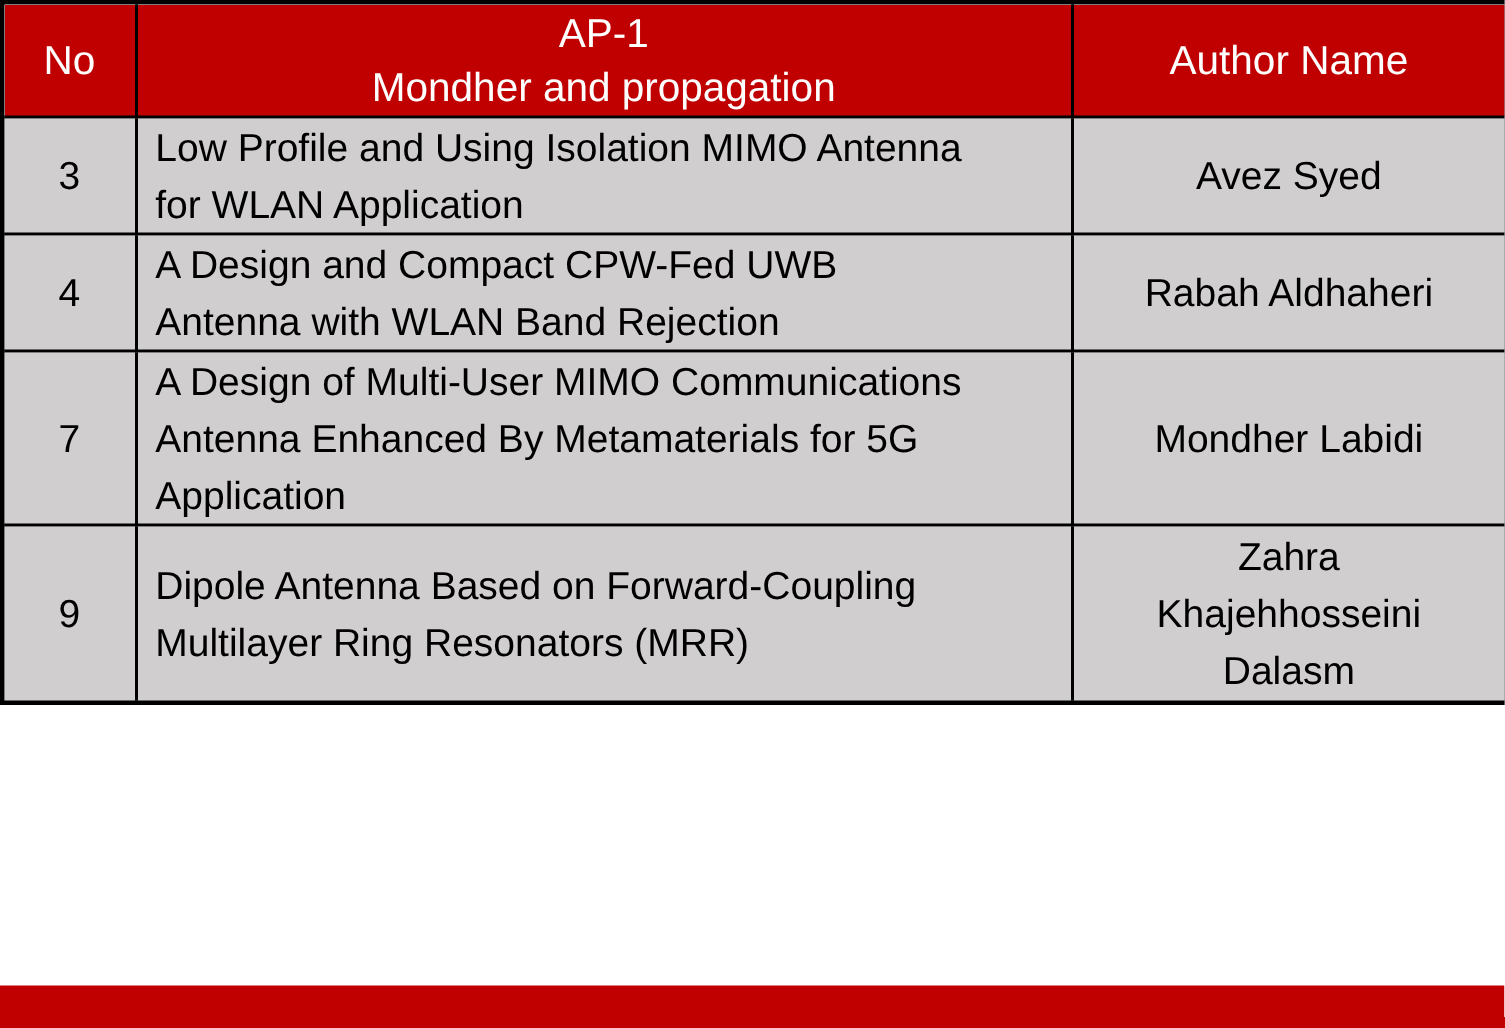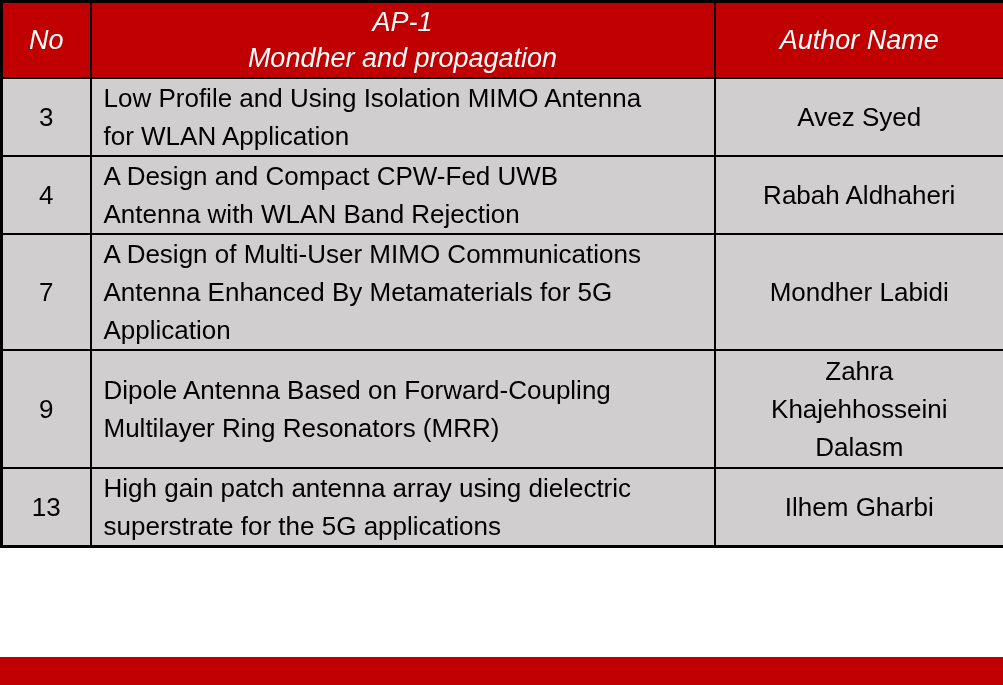--- a/index.html
+++ b/index.html
@@ -23,21 +23,21 @@
   }
 
   .program-table th,
   .program-table td {
     border: 2px solid var(--border, #000);
     vertical-align: middle;
     overflow: hidden;
   }
 
   
-  .program-table thead tr { height: 75px; font-style: italic; }
+  .program-table thead tr { height: 75px; }
   .program-table th {
     background: var(--header-bg, #C00000);
     color: var(--header-text, #fff);
     font-weight: 400;
     font-size: 27px;
     line-height: 36px;
     text-align: center;
   }
 
   
@@ -110,24 +110,18 @@
         <td class="cell-author">Mondher Labidi</td>
       </tr>
       <tr>
         <td class="cell-no">9</td>
         <td class="cell-title">Dipole Antenna Based on Forward-Coupling
 Multilayer Ring Resonators (MRR)</td>
         <td class="cell-author">Zahra
 Khajehhosseini
 Dalasm</td>
       </tr>
-      <tr>
-        <td class="cell-no">13</td>
-        <td class="cell-title">High gain patch antenna array using dielectric
-superstrate for the 5G applications</td>
-        <td class="cell-author">Ilhem Gharbi</td>
-      </tr>
     </tbody>
   </table>
 
   <div class="footer-bar"></div>
 
 </div>
 
 </body></html>

